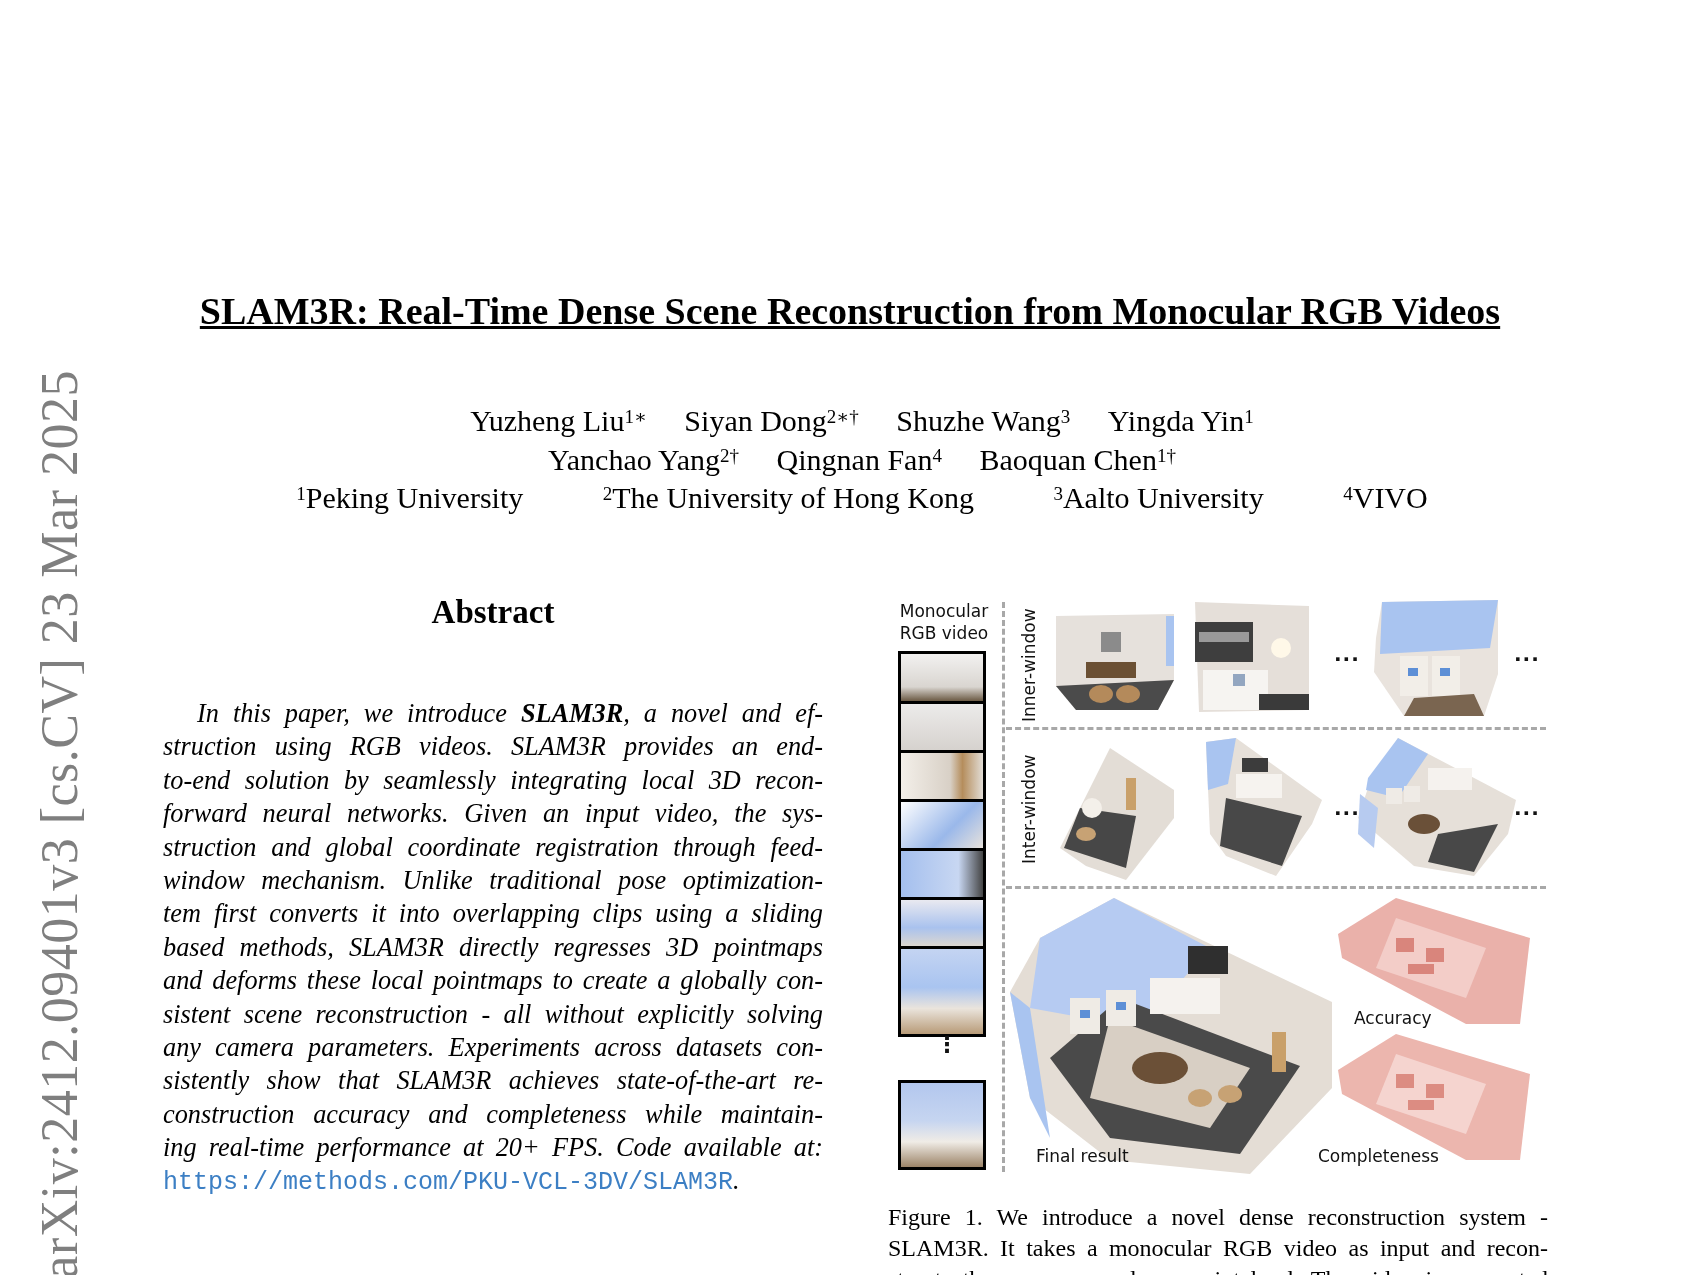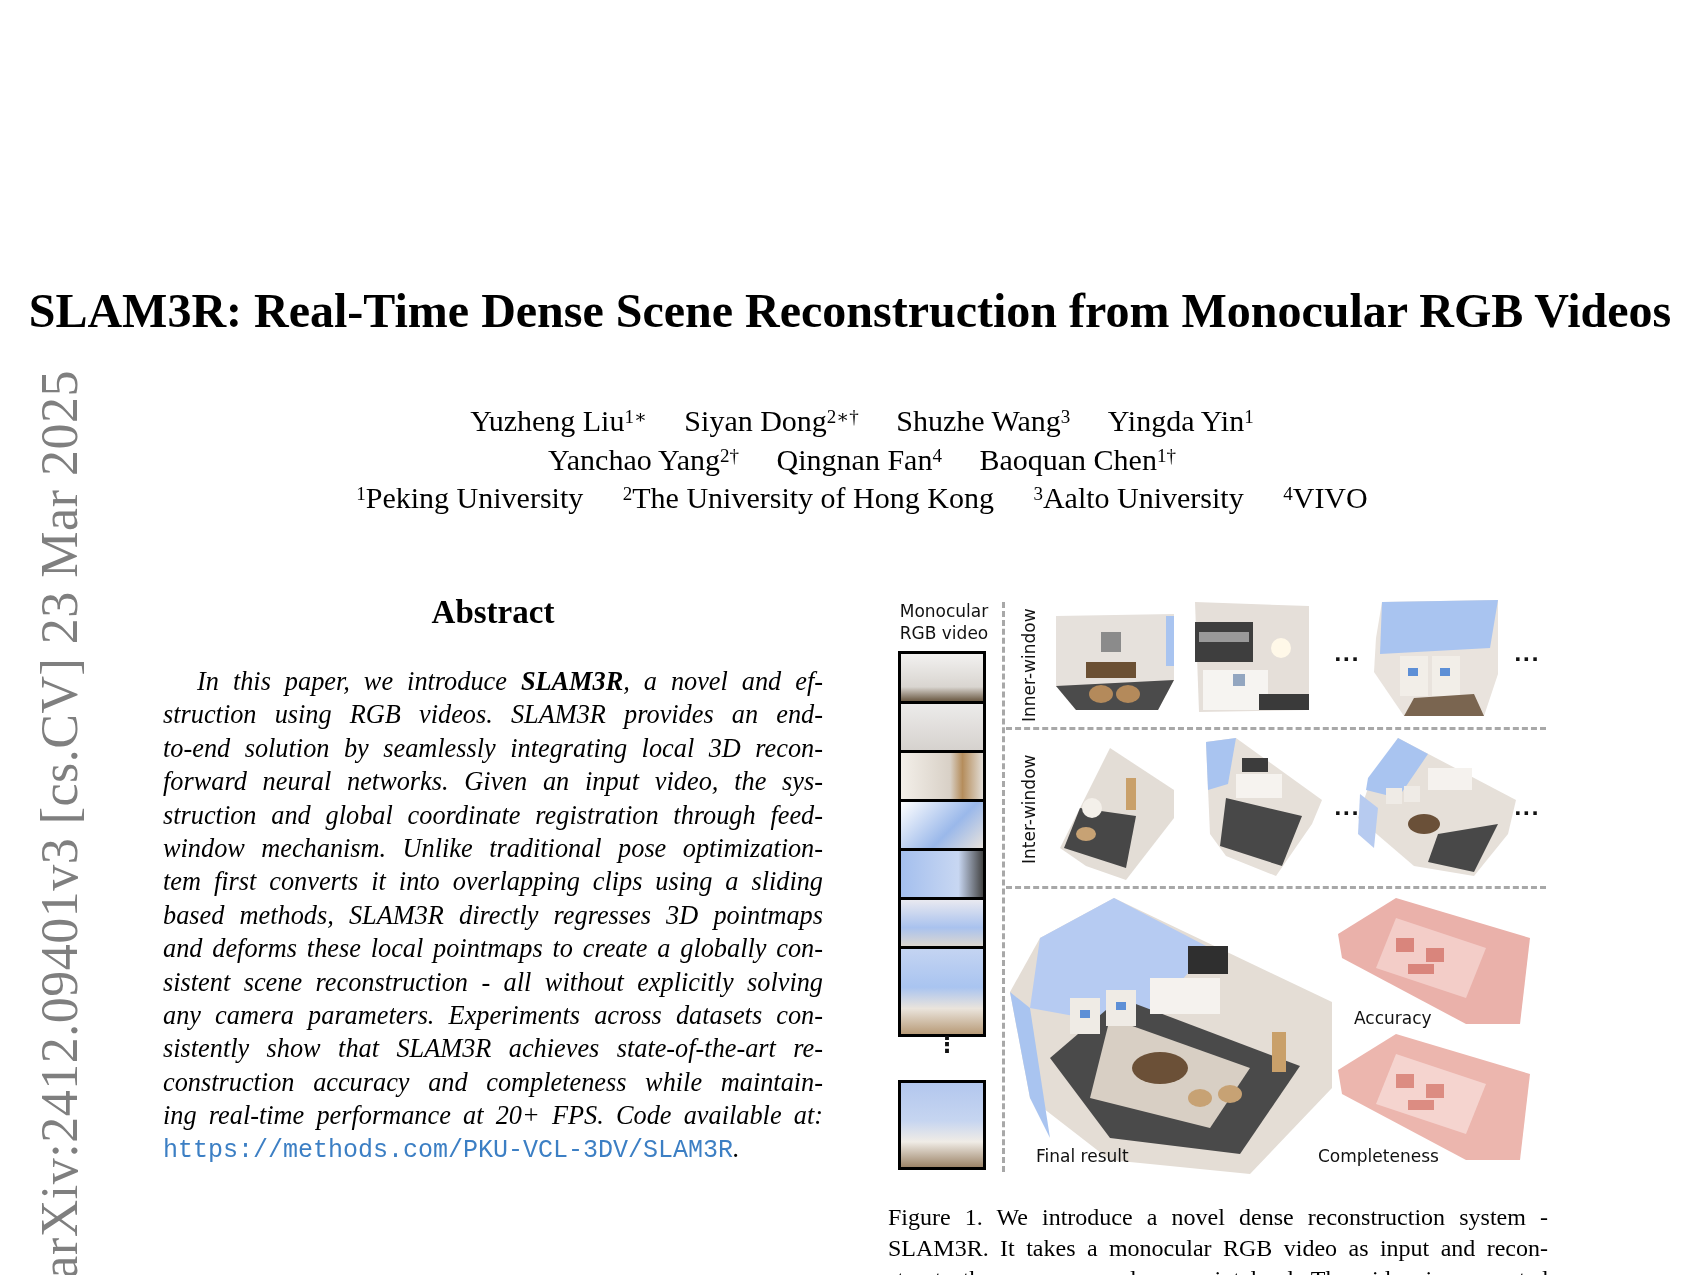--- a/index.html
+++ b/index.html
@@ -1,23 +1,23 @@
 <!DOCTYPE html>
 <html><head>
 <meta charset="utf-8">
 <style>
   html, body { margin:0; padding:0; background:#ffffff; }
   body { width:1700px; height:1275px; position:relative; overflow:hidden;
          font-family:"Liberation Serif", "DejaVu Serif", serif; color:#000; }
   .abs { position:absolute; }
-  #title { left:0; width:1700px; top:288px; text-align:center; font-weight:bold; font-size:48px; line-height:46px; white-space:nowrap; }
+  #title { left:0; width:1700px; top:288px; text-align:center; font-weight:bold; font-size:38px; line-height:46px; white-space:nowrap;text-decoration:underline; }
   .authline { left:0; width:1700px; text-align:center; font-size:30px; line-height:36px; white-space:nowrap;padding-left:12px; }
   .author { display:inline-block; margin:0 15px; }
   .author sup, .aff sup { font-size:19px; vertical-align:top; position:relative; top:-4px; }
-  .aff { display:inline-block; margin:0 16px; }
+  .aff { display:inline-block; margin:0 36px; }
   #arxiv { left:-520px; top:920px; width:1160px; transform:rotate(-90deg); transform-origin:center; text-align:right;
            font-size:52px; color:#7f7f7f; white-space:nowrap; letter-spacing:0.5px; line-height:60px; }
   #abstract-heading { left:163px; width:660px; top:592px; text-align:center; font-weight:bold; font-size:33px; line-height:40px; }
   #abstract-body { left:163px; width:660px; top:665px; font-style:italic; font-size:26.3px; line-height:33.4px; text-align:justify; }
   #abstract-body .ln { display:block; text-align:justify; text-align-last:justify; white-space:nowrap; height:33.4px; }
   #abstract-body .ln.last { text-align-last:left; }
   #abstract-body b { font-weight:bold; }
   .link { font-family:"Liberation Mono", "DejaVu Sans Mono", monospace; font-style:normal; color:#3c7fc4; font-size:25px; }
   
   #figure { left:888px; top:598px; width:660px; height:580px; font-family:"DejaVu Sans", "Liberation Sans", sans-serif; }
@@ -52,21 +52,21 @@
   <span class="aff"><sup>1</sup><span>Peking University</span></span>
   <span class="aff"><sup>2</sup><span>The University of Hong Kong</span></span>
   <span class="aff"><sup>3</sup><span>Aalto University</span></span>
   <span class="aff"><sup>4</sup><span>VIVO</span></span>
 </div>
 
 <div id="arxiv" class="abs">arXiv:2412.09401v3  [cs.CV]  23 Mar 2025</div>
 
 <div id="abstract-heading" class="abs">Abstract</div>
 <div id="abstract-body" class="abs">
-  <span class="ln" style="text-indent:34px;"><span>In this paper, we introduce </span><b>SLAM3R</b><span>, a novel and ef-</span></span>
+  <span class="ln" style="text-indent:34px;margin-top:32px;"><span>In this paper, we introduce </span><b>SLAM3R</b><span>, a novel and ef-</span></span>
   <span class="ln">struction using RGB videos.  SLAM3R provides an end-</span>
   <span class="ln">to-end solution by seamlessly integrating local 3D recon-</span>
   <span class="ln">forward neural networks.  Given an input video, the sys-</span>
   <span class="ln">struction and global coordinate registration through feed-</span>
   <span class="ln">window mechanism.  Unlike traditional pose optimization-</span>
   <span class="ln">tem first converts it into overlapping clips using a sliding</span>
   <span class="ln">based methods, SLAM3R directly regresses 3D pointmaps</span>
   <span class="ln">and deforms these local pointmaps to create a globally con-</span>
   <span class="ln">sistent scene reconstruction - all without explicitly solving</span>
   <span class="ln">any camera parameters.  Experiments across datasets con-</span>

